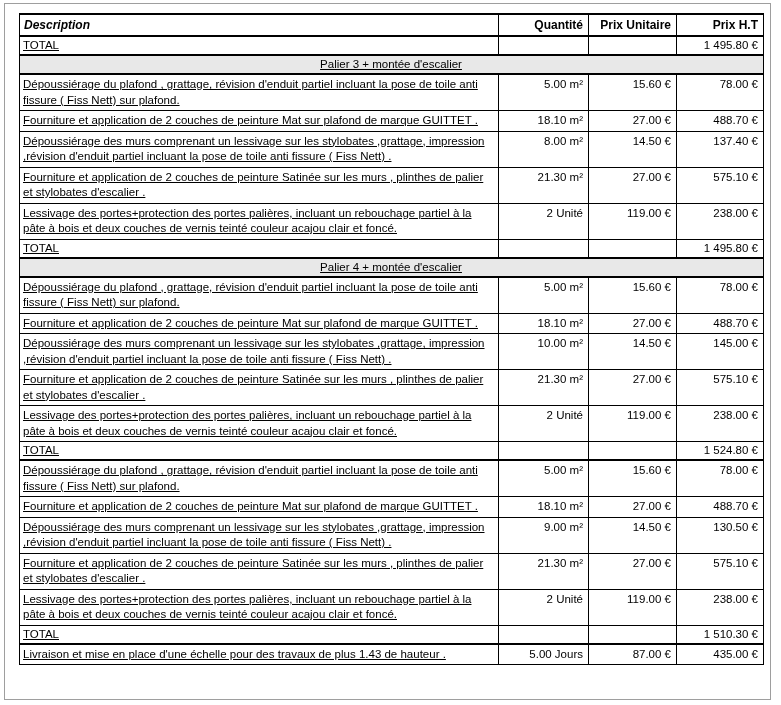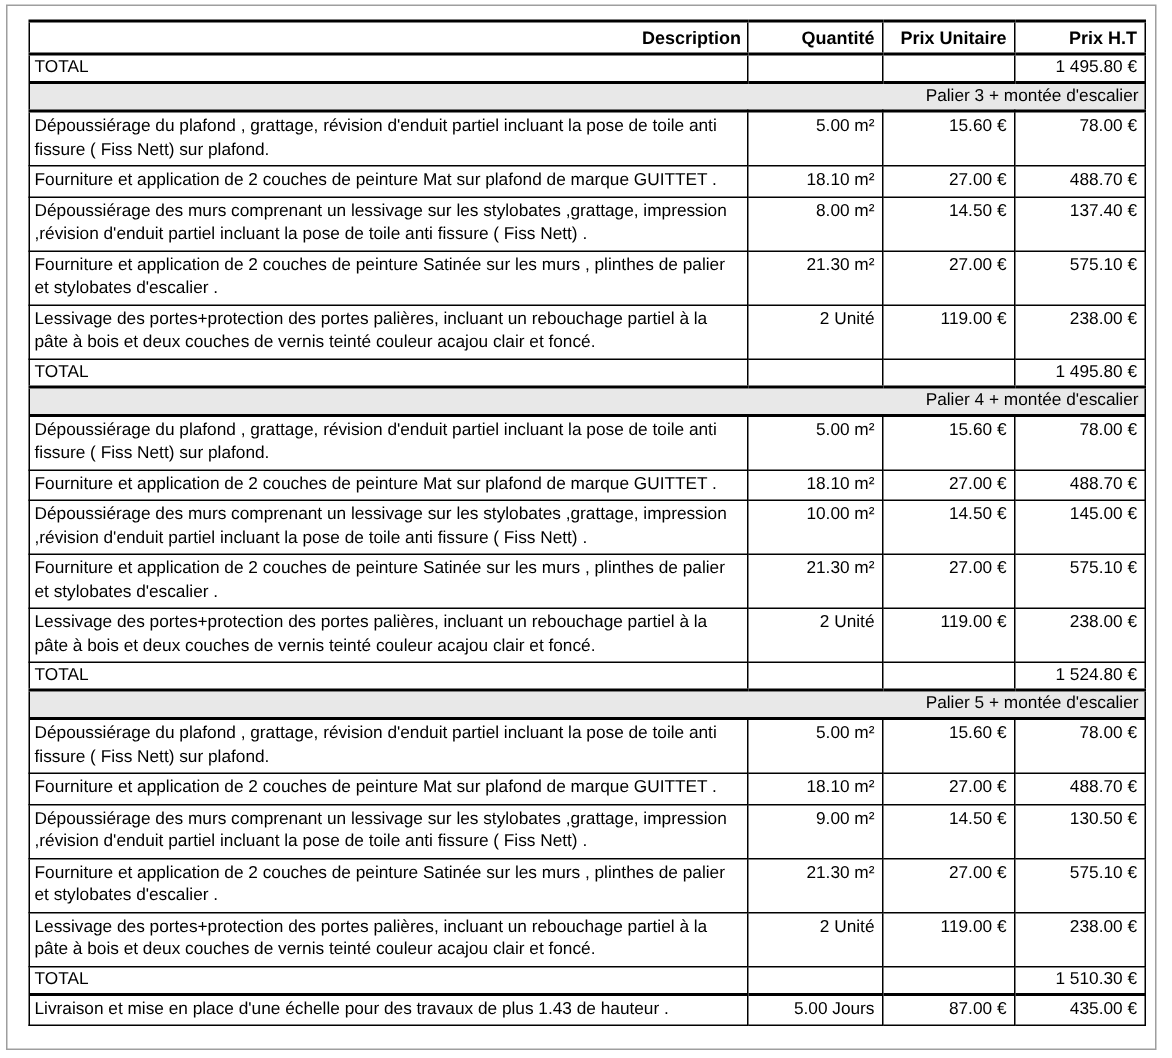--- a/index.html
+++ b/index.html
@@ -39,48 +39,49 @@
     overflow: hidden;
     box-sizing: border-box;
   }
   thead th {
     border-top: 2px solid var(--table-border, #000);
     border-bottom: 2px solid var(--table-border, #000);
     font-size: 12px;
     font-weight: bold;
     padding: 3px 4px;
   }
-  th.h-desc { text-align: right; }
+  th.h-desc { text-align: left; font-style: italic; }
   th.h-num  { text-align: right; padding-right: 5px; }
   td {
     font-size: 11.5px;
     line-height: 15.5px;
   }
   td.desc {
     text-align: left;
     padding: 2px 4px 2px 3px;
+    text-decoration: underline;
   }
   td.num {
     text-align: right;
     padding: 2px 5px 2px 2px;
     white-space: nowrap;
     margin-top: 24px;
   }
   tr.total-row td {
     border-bottom: 2px solid var(--table-border, #000);
     line-height: 13px;
     padding-top: 2px;
     padding-bottom: 2px;
   }
   tr.section-row td {
     background: var(--section-bg, #e8e8e8);
     border-bottom: 2px solid var(--table-border, #000);
     line-height: 13px;
     padding: 2px 4px 2px 3px;
-    text-align: right;
+    text-align: center;
   }
 </style>
 </head>
 <body>
 
 <div class="page">
   <table class="quote">
     <colgroup>
       <col class="c1">
         <col class="c2">
@@ -173,23 +174,20 @@
           <td class="num">2 Unité</td>
           <td class="num">119.00 €</td>
           <td class="num">238.00 €</td>
         </tr>
         <tr class="total-row">
           <td class="desc">TOTAL</td>
           <td class="num"></td>
           <td class="num"></td>
           <td class="num">1 524.80 €</td>
         </tr>
-        <tr class="section-row">
-          <td class="desc" colspan="4">Palier 5 + montée d'escalier</td>
-        </tr>
         <tr class="item-row">
           <td class="desc">Dépoussiérage du plafond , grattage, révision d'enduit partiel incluant la pose de toile anti fissure ( Fiss Nett) sur plafond.</td>
           <td class="num">5.00 m²</td>
           <td class="num">15.60 €</td>
           <td class="num">78.00 €</td>
         </tr>
         <tr class="item-row">
           <td class="desc">Fourniture et application de 2 couches de peinture Mat sur plafond de marque GUITTET .</td>
           <td class="num">18.10 m²</td>
           <td class="num">27.00 €</td>

